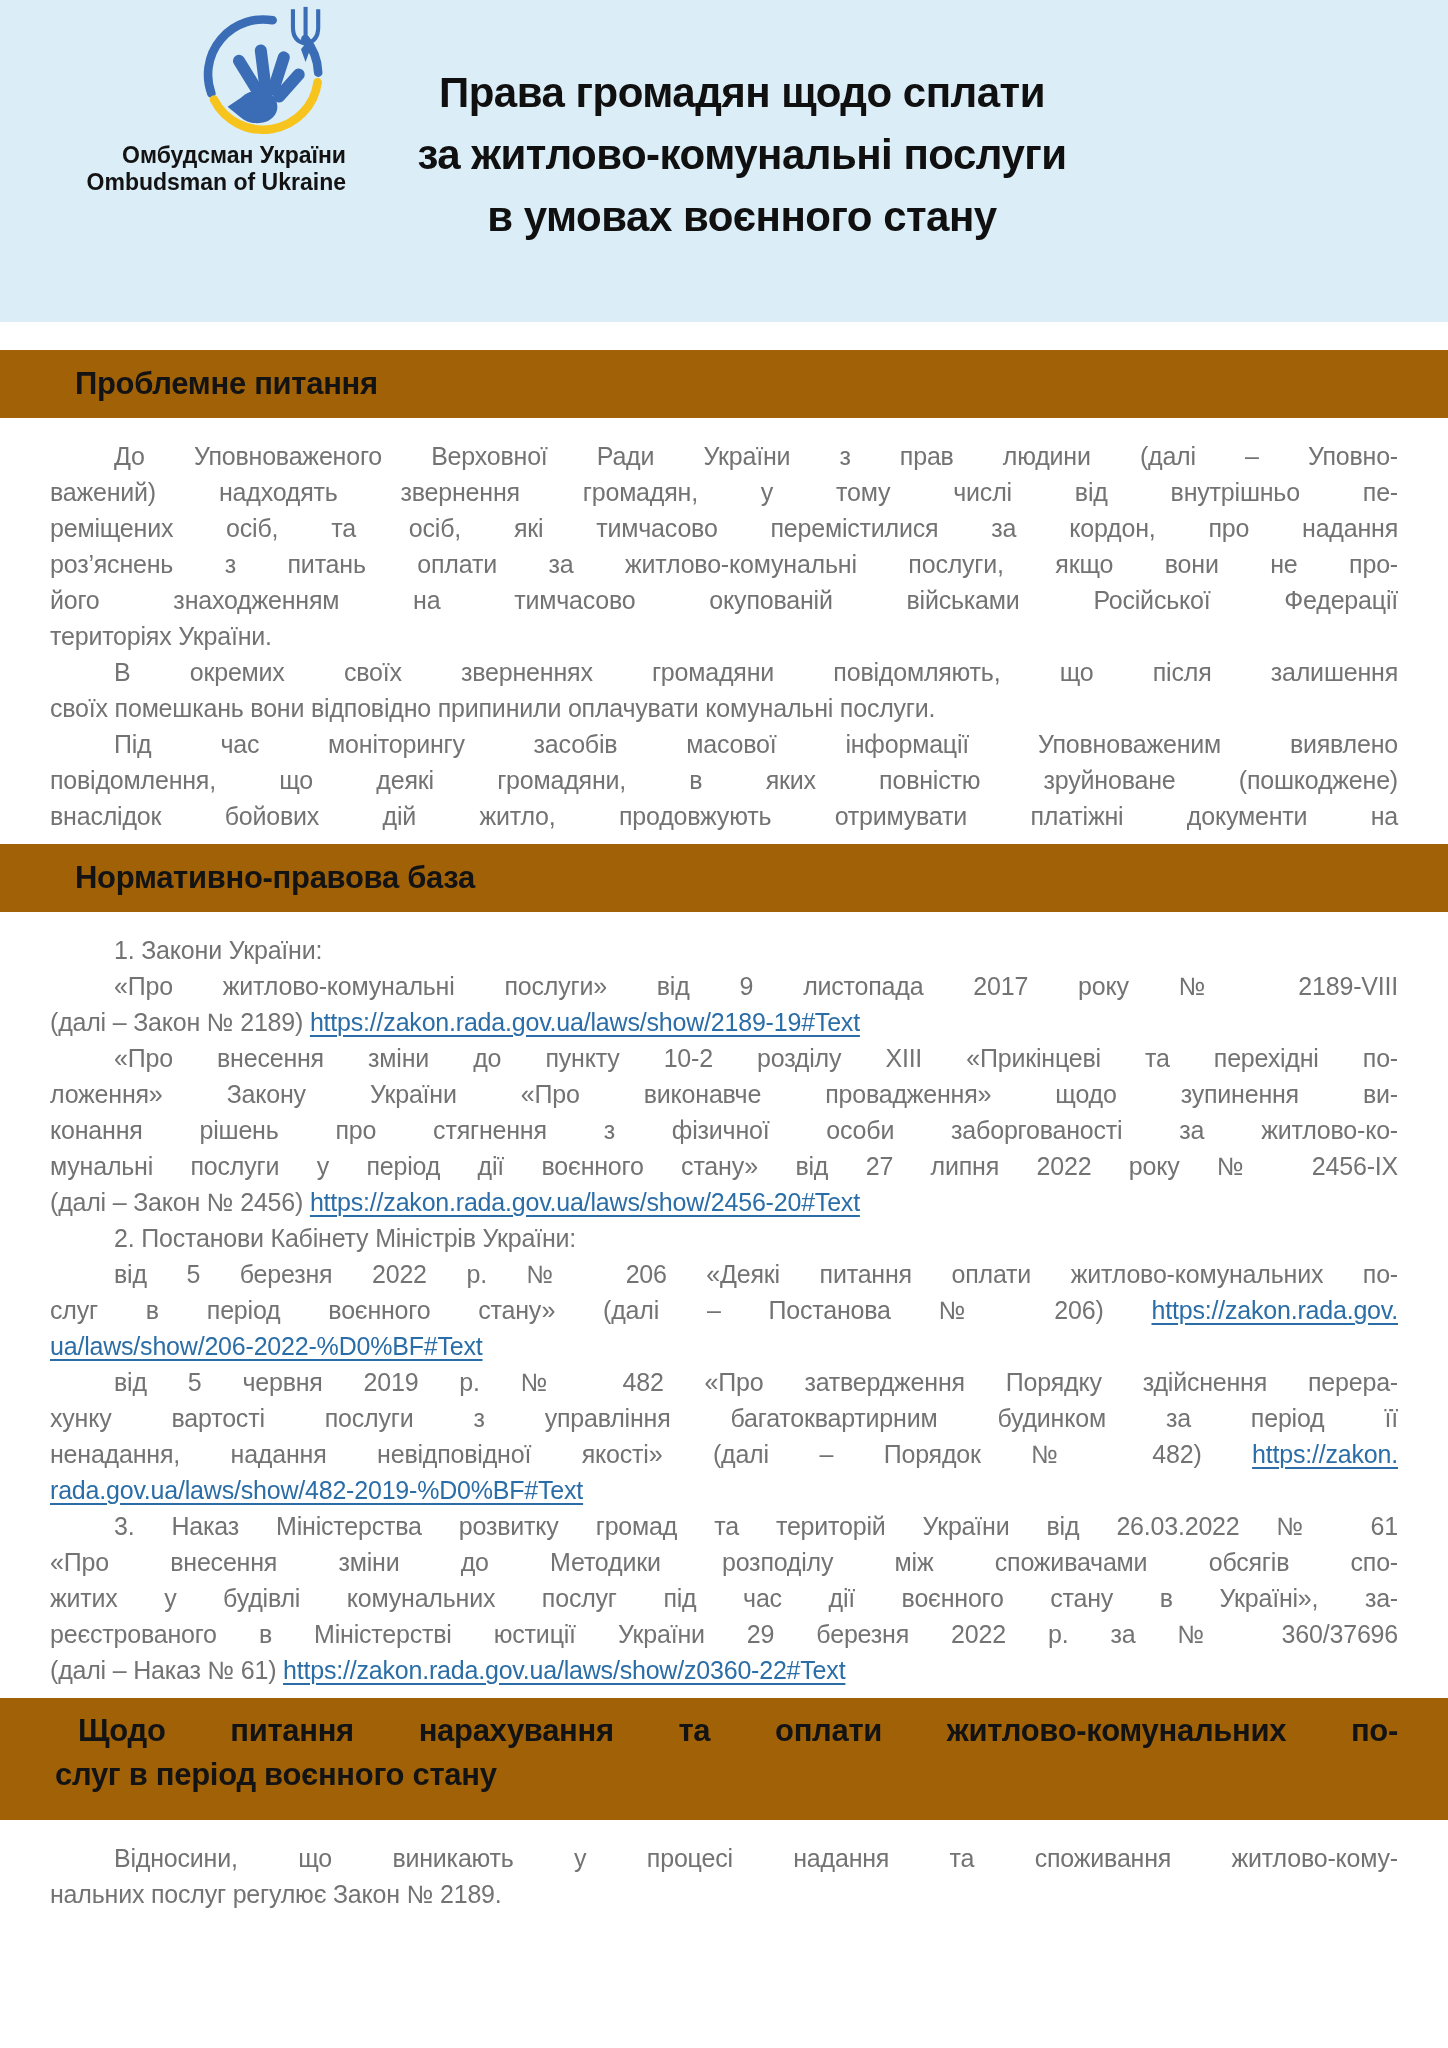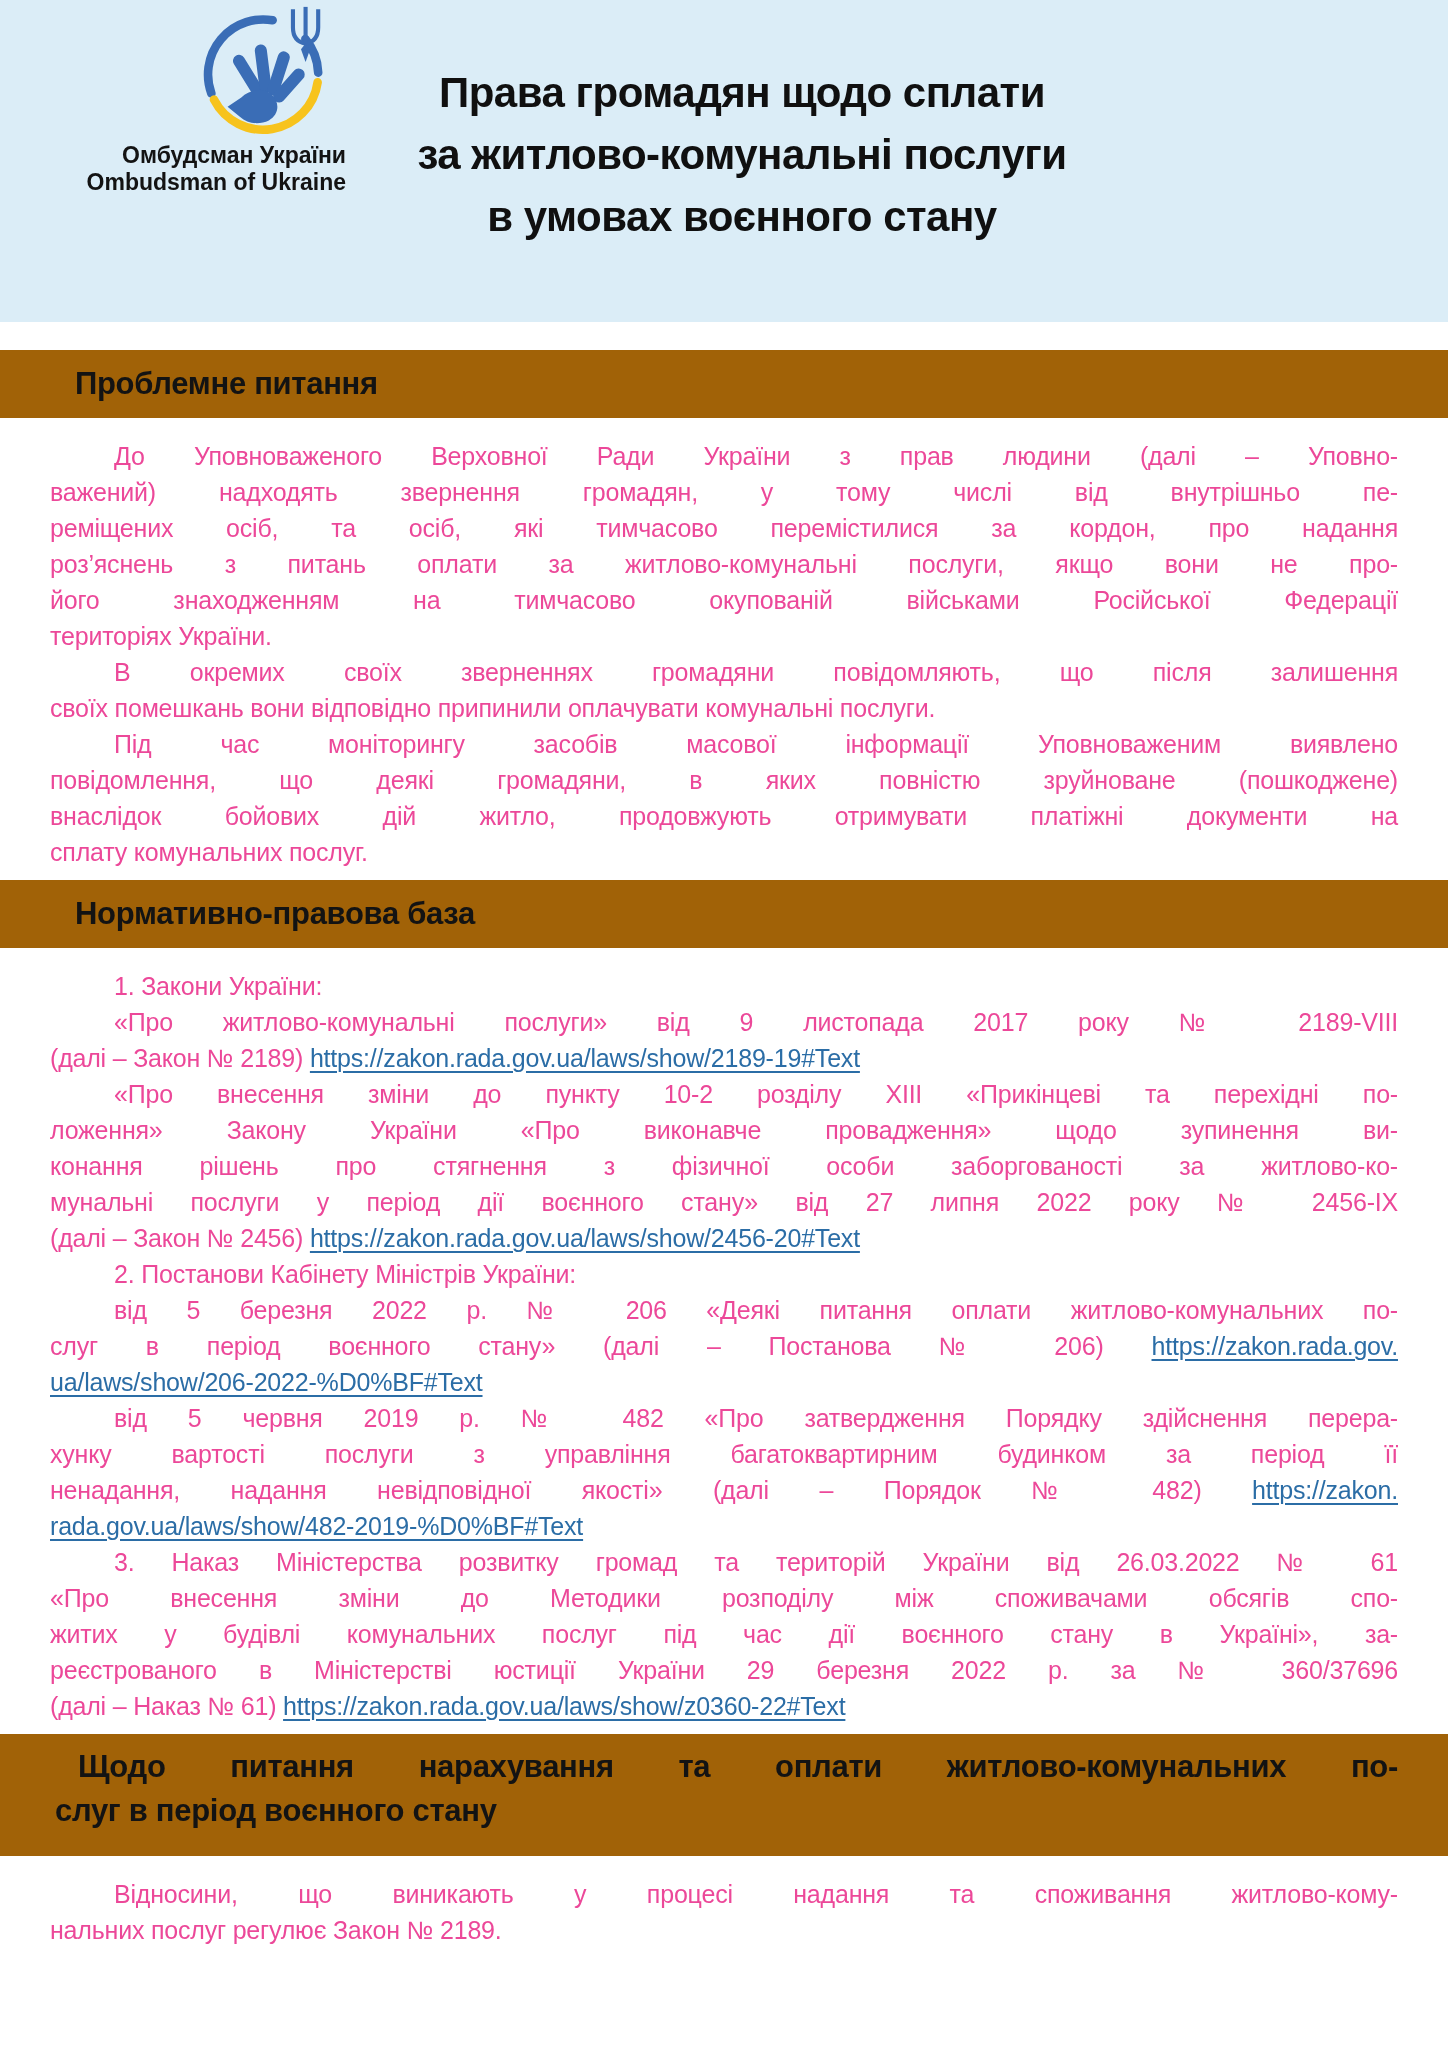--- a/index.html
+++ b/index.html
@@ -25,21 +25,21 @@
   .h-flush { padding-left:5px; }
   .h-just { text-align:justify; text-align-last:justify; }
 
   
   .content { padding:20px 50px 10px 50px; }
   .para { margin:0; }
   .line { font-size:25px; line-height:36px; letter-spacing:-0.2px;
           text-align:justify; text-align-last:justify; }
   .line.last { text-align-last:left; }
   .line.indent { padding-left:64px; }
-  .txt { color:#ec4899; }
+  .txt { color:#737373; }
   .lnk { color:#2b6da6; text-decoration:underline; text-decoration-thickness:2px; text-underline-offset:4px; cursor:pointer; }
 </style>
 </head>
 <body>
 
 <div class="page">
 
   <header class="hero">
     <div class="logo-block">
       <svg class="logo-svg" viewBox="0 0 132 122" aria-hidden="true">
@@ -88,21 +88,20 @@
           <div class="line last"><span class="txt">територіях України.</span></div>
         </div>
         <div class="para">
           <div class="line indent"><span class="txt">В окремих своїх зверненнях громадяни повідомляють, що після залишення</span></div>
           <div class="line last"><span class="txt">своїх помешкань вони відповідно припинили оплачувати комунальні послуги.</span></div>
         </div>
         <div class="para">
           <div class="line indent"><span class="txt">Під час моніторингу засобів масової інформації Уповноваженим виявлено</span></div>
           <div class="line"><span class="txt">повідомлення, що деякі громадяни, в яких повністю зруйноване (пошкоджене)</span></div>
           <div class="line"><span class="txt">внаслідок бойових дій житло, продовжують отримувати платіжні документи на</span></div>
-          <div class="line last"><span class="txt">сплату комунальних послуг.</span></div>
         </div>
       </div>
       <div class="sec-band">
         <div class="sec-heading-line">Нормативно-правова база</div>
       </div>
       <div class="content">
         <div class="para">
           <div class="line indent last"><span class="txt">1. Закони України:</span></div>
         </div>
         <div class="para">

